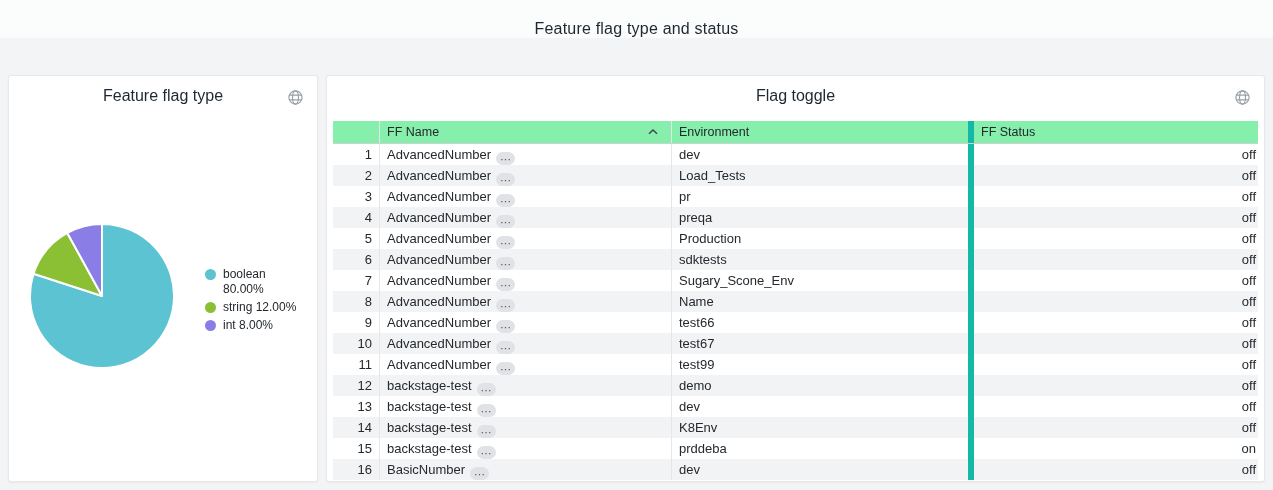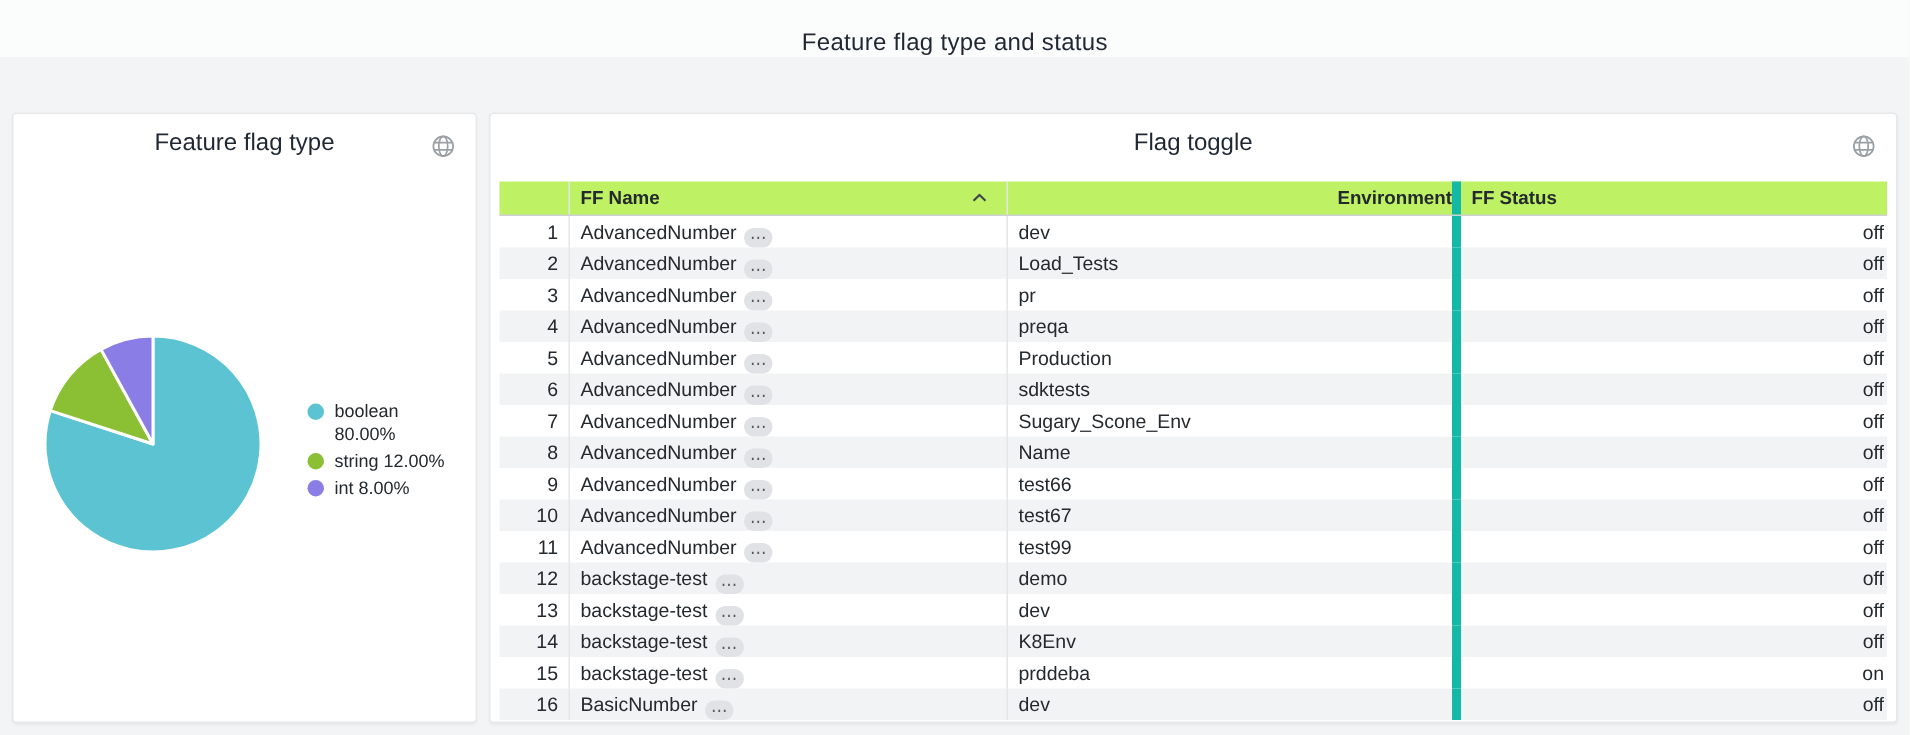--- a/index.html
+++ b/index.html
@@ -35,33 +35,33 @@
   
   #pie-svg { position:absolute; left:11px; top:138px; }
   .legend { position:absolute; left:196px; top:191px; list-style:none; }
   .legend li { display:flex; align-items:flex-start; margin-bottom:3px; cursor:pointer; }
   .legend .dot { width:11px; height:11px; border-radius:50%; margin:2px 7px 0 0; flex:none; }
   .legend .ltext { font-size:12px; line-height:15px; color:#24292e; }
 
   
   .tbl { position:absolute; left:6px; right:6px; top:45px; }
   .thead {
-    display:flex; height:23px; background:#bef264;
+    display:flex; height:23px; background:#86efac;
     border-bottom:1px solid #ced1d4;
-    font-size:12.5px; font-weight:700; color:#24292e;
+    font-size:12.5px; font-weight:400; color:#24292e;
   }
   .trow { display:flex; height:21px; font-size:13px; line-height:21px; background:#fff; }
   .trow:nth-child(even) { background:#f2f3f4; }
   .c-num    { width:46px;  flex:none; text-align:right; padding-right:7px; line-height:21px; }
   .thead .c-num { line-height:22px; }
   .c-name   { width:292px; flex:none; padding-left:7px; border-left:1px solid #e4e6e8; }
   .c-env    { width:297px; flex:none; padding-left:7px; border-left:1px solid #e4e6e8; }
   .c-status { width:290px; flex:none; padding-left:7px; border-left:6px solid #14b8a6; text-align:right; padding-right:2px; }
   .thead .c-name { display:flex; align-items:center; justify-content:space-between; cursor:pointer; }
-  .thead .c-env, .thead .c-status { cursor:pointer; display:flex; align-items:center;justify-content:flex-end; }
+  .thead .c-env, .thead .c-status { cursor:pointer; display:flex; align-items:center; }
   .thead .c-status { justify-content:flex-start; text-align:left; }
   .sort-caret { margin-right:13px; display:inline-flex; }
   .name-wrap { display:flex; align-items:flex-end; height:21px; }
   .pill {
     display:inline-flex; align-items:center; justify-content:center;
     height:13px; min-width:19px; padding:0 4px; margin-left:5px;
     background:#e0e2e5; border:none; border-radius:7px;
     color:#54585c; font-size:11px; line-height:10px; cursor:pointer;
     font-family:"Liberation Sans", sans-serif;
   }

